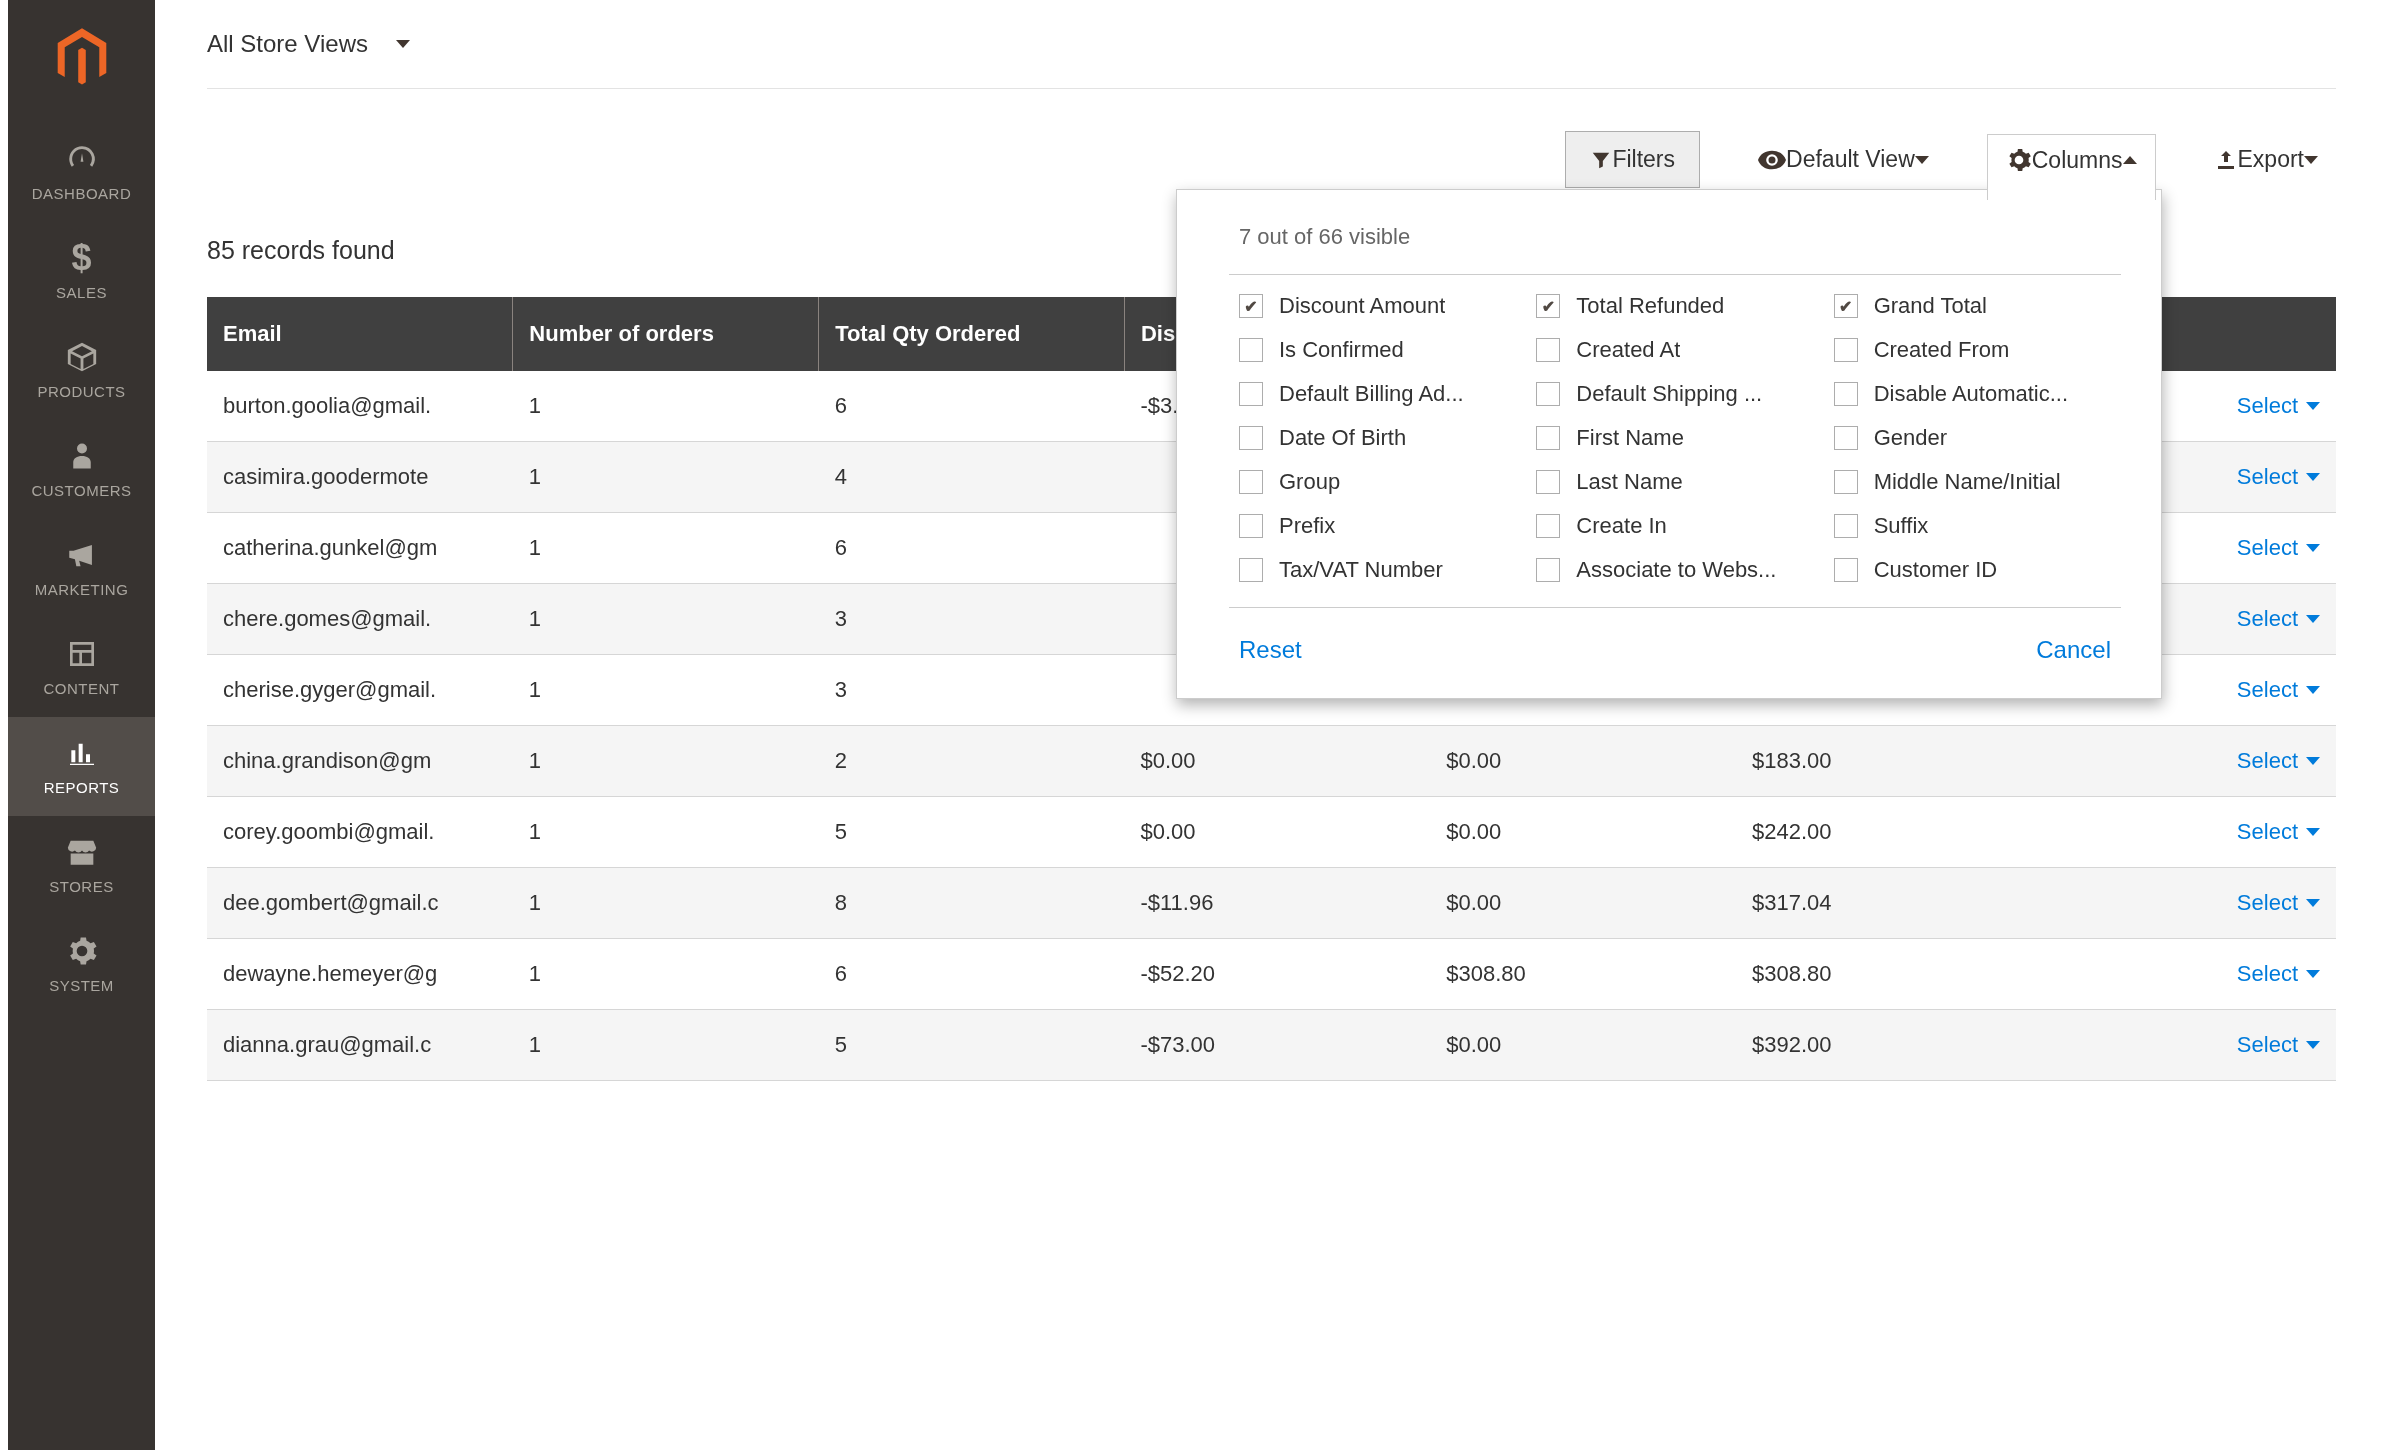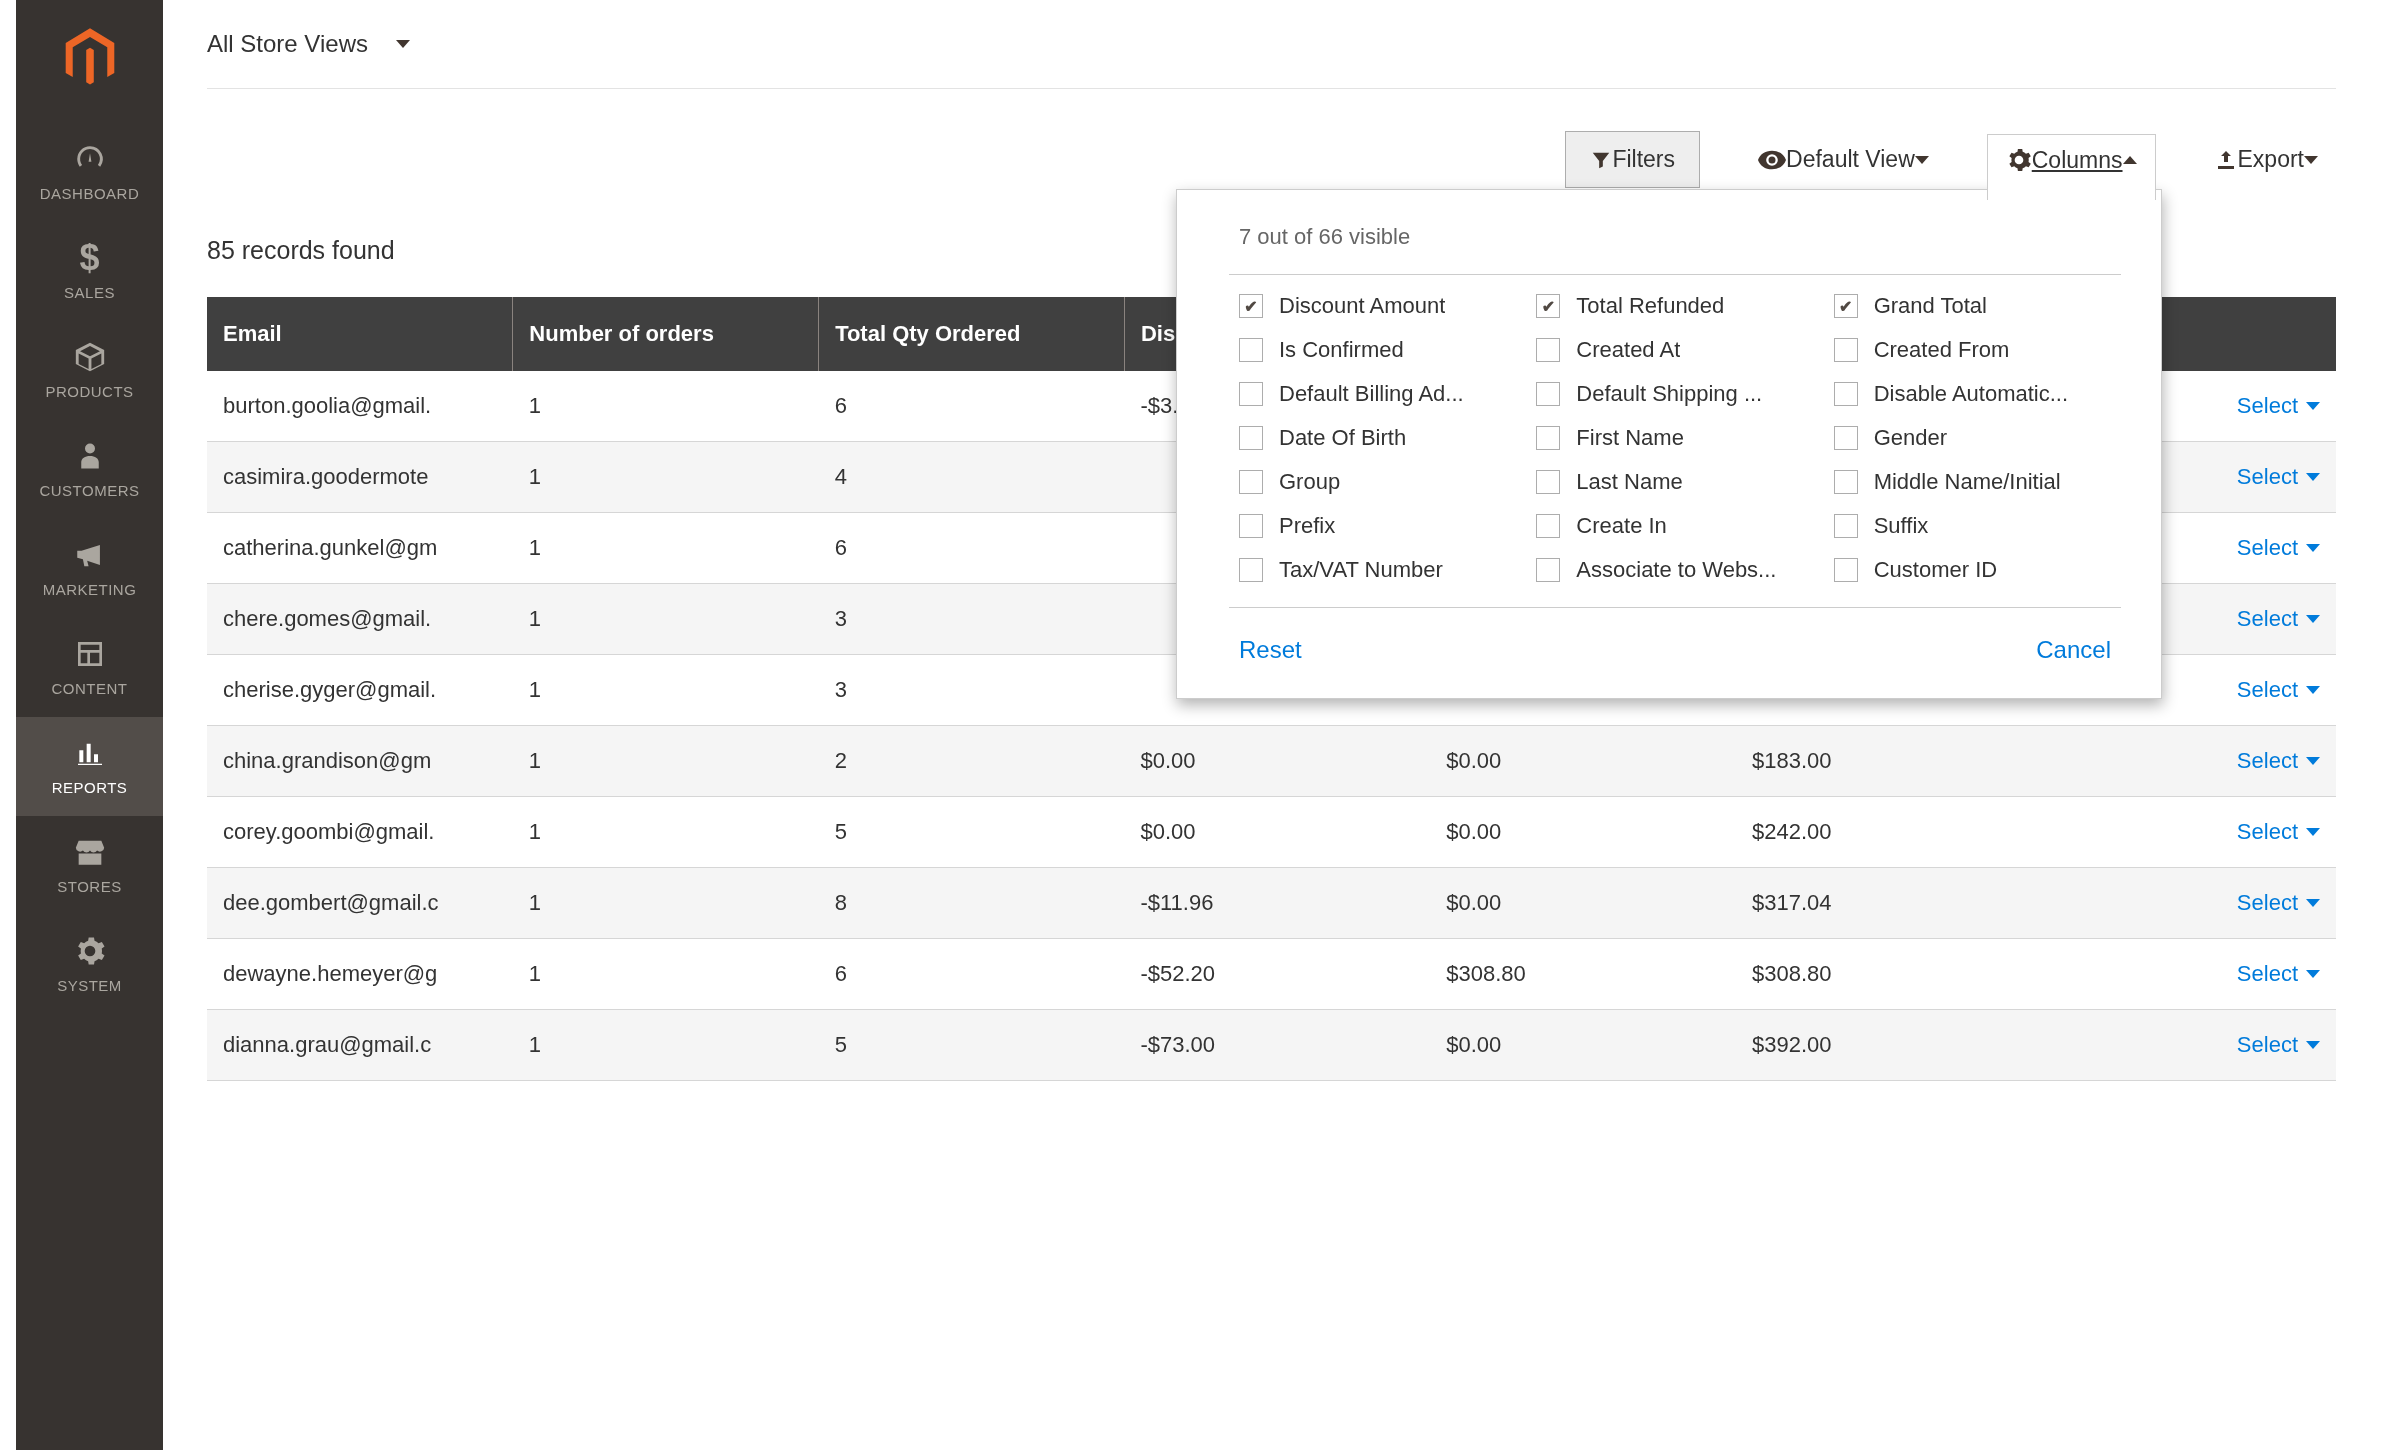--- a/index.html
+++ b/index.html
@@ -1,36 +1,36 @@
 <!DOCTYPE html>
 <html><head>
   <meta charset="utf-8">
   <style>
     * { box-sizing: border-box; margin: 0; padding: 0; font-family: 'Helvetica Neue', Arial, sans-serif; }
     body { background: #fff; color: #333; font-size: 14px; overflow: hidden; width: 2396px; height: 1450px; transform-origin: top left; }
     
     
-    .sidebar { position: fixed; left: 16px; top: 0; width: 147px; height: 100%; background: #373330; display: flex; flex-direction: column; align-items: center; z-index: 100; }
+    .sidebar { position: fixed; left: 8px; top: 0; width: 147px; height: 100%; background: #373330; display: flex; flex-direction: column; align-items: center; z-index: 100; }
     .logo { padding: 28px 0 32px; color: #ed6626; }
     .nav-item { width: 100%; text-align: center; padding: 18px 0 20px; cursor: pointer; color: #aaa69f; }
     .nav-item.active { background: #524d49; color: #fff; }
     .nav-item .icon { font-size: 32px; margin-bottom: 8px; display: flex; justify-content: center; height: 36px; align-items: center;}
     .nav-item .label { font-size: 15px; letter-spacing: 0.5px; font-weight: 400; }
     
     
     .main { margin-left: 147px; padding: 0 60px 0 60px; }
     
     .topbar { padding: 30px 0; border-bottom: 1px solid #e3e3e3; display: flex; justify-content: space-between; align-items: center; }
     .date-picker { border: 1px solid #adadad; padding: 14px 20px; font-size: 24px; display: inline-flex; align-items: center; gap: 50px; cursor: pointer; background:#fff; }
     .store-views { font-size: 24px; cursor: pointer; display:flex; align-items:center; gap: 28px;}
     
     .toolbar { padding: 42px 0 0; display: flex; justify-content: flex-end; align-items: center; gap: 40px; position: relative; }
     .toolbar-item { display: flex; align-items: center; font-size: 23px; cursor: pointer; padding: 12px 18px; }
     .filters-btn { border: 1px solid #adadad; background: #eee; padding: 14px 24px; }
-    .columns-btn { border: 1px solid #ccc; border-bottom: none; background: #fff; position: relative; z-index: 20; padding-bottom: 26px; margin-bottom: -14px; text-decoration: underline;}
+    .columns-btn { border: 1px solid #ccc; border-bottom: none; background: #fff; position: relative; z-index: 20; padding-bottom: 26px; margin-bottom: -14px;}
     
     .records-summary { padding: 48px 0 32px; font-size: 25px; }
     
     
     table.data-grid { width: 100%; border-collapse: collapse; table-layout: fixed; }
     table.data-grid th { background: #404040; color: #fff; text-align: left; padding: 24px 16px; font-size: 22px; font-weight: 600; border-right: 1px solid #8a837f; }
     table.data-grid th:last-child { border-right: none; }
     table.data-grid td { padding: 22px 16px; font-size: 22px; border-bottom: 1px solid #d6d6d6; }
     table.data-grid tbody tr:nth-child(even) td { background: #f5f5f5; }
     .select-link { color: #007bdb; cursor: pointer; display:flex; align-items:center; gap: 8px; }

